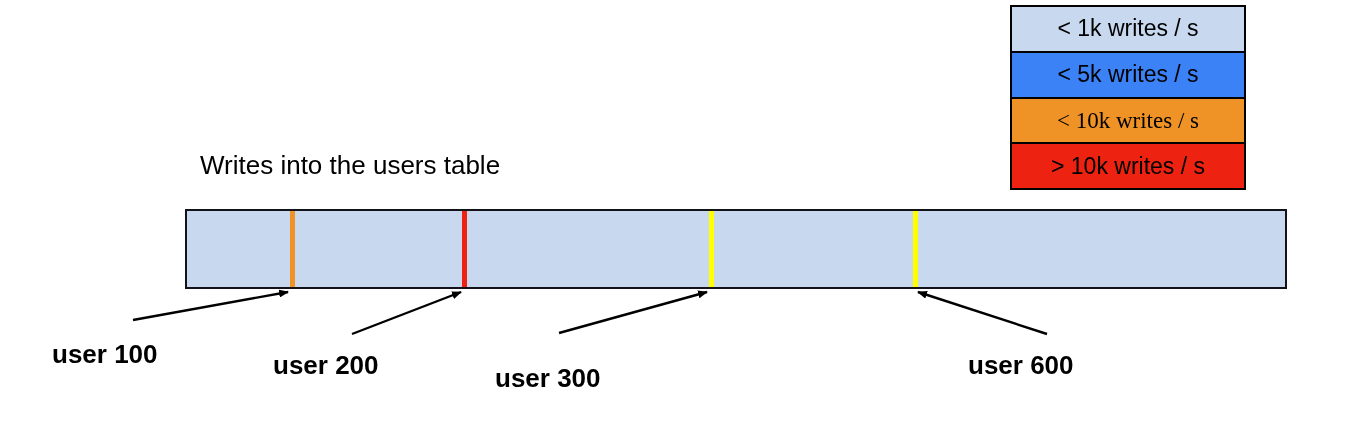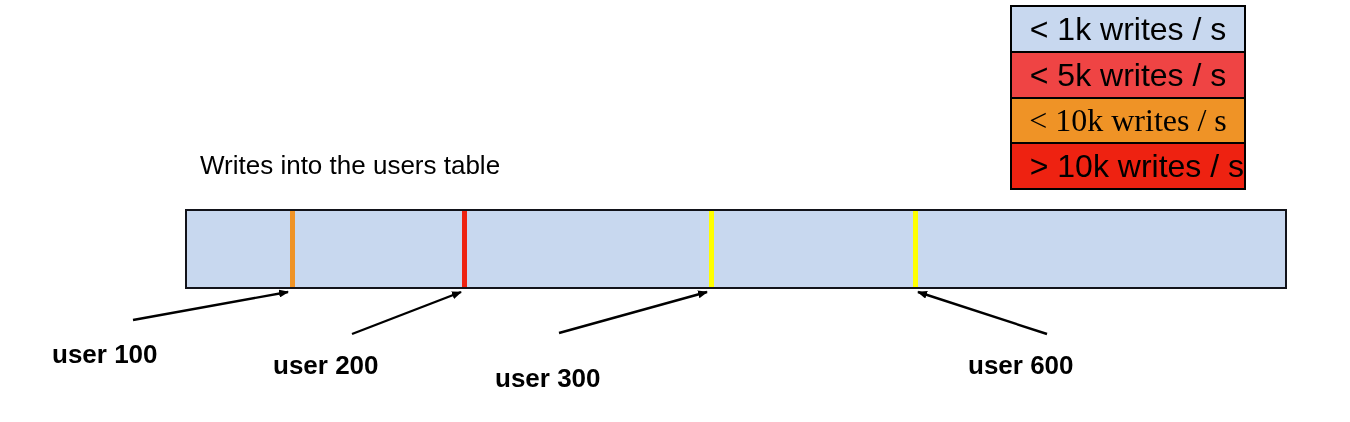--- a/index.html
+++ b/index.html
@@ -32,21 +32,21 @@
     flex: 1 1 0;
     display: flex;
     align-items: center;
     justify-content: center;
     border-bottom: 2px solid #000000;
     box-sizing: border-box;
     position: relative;
   }
   .legend-row:last-child { border-bottom: none; }
   .legend-label {
-    font-size: 32px;
+    font-size: 23px;
     color: #000000;
     line-height: 1;
     white-space: nowrap;
     letter-spacing: 0px;
   }
 
   
   #chart-title {
     position: absolute;
     left: 200px;
@@ -95,27 +95,27 @@
 </style>
 </head>
 <body>
 
 <div id="canvas">
 
   <div id="legend">
     <div class="legend-row" style="background: rgb(200, 216, 239);">
       <span class="legend-label">&lt; 1k writes / s</span>
     </div>
-    <div class="legend-row" style="background: #ef4444; text-align: center;">
+    <div class="legend-row" style="background: #3b82f6; text-align: center;">
       <span class="legend-label">&lt; 5k writes / s</span>
     </div>
     <div class="legend-row" style="background: rgb(239, 147, 38); font-family: Liberation Serif, serif;">
       <span class="legend-label">&lt; 10k writes / s</span>
     </div>
-    <div class="legend-row" style="background: rgb(238, 34, 17); justify-content: flex-end;">
+    <div class="legend-row" style="background: rgb(238, 34, 17);">
       <span class="legend-label">&gt; 10k writes / s</span>
     </div>
   </div>
 
   <div id="chart-title">Writes into the users table</div>
 
   <div id="table-bar" style="left: 185px; top: 209px; width: 1102px; height: 80px; background: rgb(200, 216, 239); border-color: rgb(18, 19, 26);">
     <div class="stripe" style="background: rgb(239, 147, 38); left: 103px;"></div>
     <div class="stripe" style="background: rgb(238, 34, 17); left: 275px;"></div>
     <div class="stripe" style="background: rgb(255, 255, 0); left: 522px;"></div>

